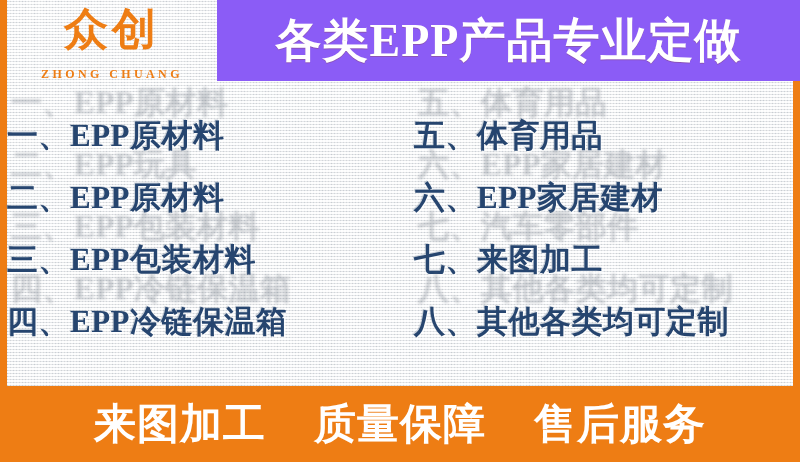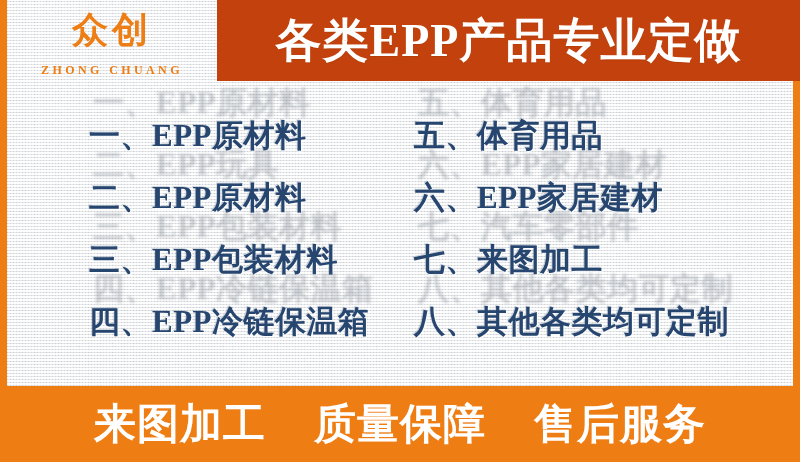--- a/index.html
+++ b/index.html
@@ -44,21 +44,21 @@
   .edge-left { left: 0; }
   .edge-right { right: 0; }
 
   
   .header-bar {
     position: absolute;
     left: 217px;
     top: 0;
     width: 583px;
     height: 81px;
-    background: #c2410c;
+    background: #8b5cf6;
     z-index: 4;
     display: flex;
     align-items: center;
     justify-content: center;
   }
   .header-title {
     color: #ffffff;
     font-family: "Liberation Serif", serif;
     font-weight: 700;
     font-size: 46px;
@@ -78,21 +78,21 @@
     z-index: 5;
     display: flex;
     flex-direction: column;
     align-items: center;
     justify-content: center;
   }
   .logo-mark {
     color: #ee7d14;
     font-family: "Liberation Serif", serif;
     font-weight: 700;
-    font-size: 36px;
+    font-size: 44px;
     line-height: 1;
     letter-spacing: 4px;
     white-space: nowrap;
   }
   .logo-sub {
     margin-top: 15px;
     color: #ee7d14;
     font-family: "Liberation Serif", serif;
     font-weight: 700;
     font-size: 12px;
@@ -111,21 +111,21 @@
     display: flex;
   }
   .list-col {
     flex: 0 0 50%;
     display: flex;
     flex-direction: column;
     justify-content: flex-start;
     padding-top: 16px;
     box-sizing: border-box;
   }
-  .list-col.left  { padding-left: 82px; }
+  .list-col.left  { }
   .list-col.right { padding-left: 14px; text-align: center; }
 
   .list-item {
     position: relative;
     height: 62px;
     display: flex;
     align-items: center;
     white-space: nowrap;
   }
   .item-text {

